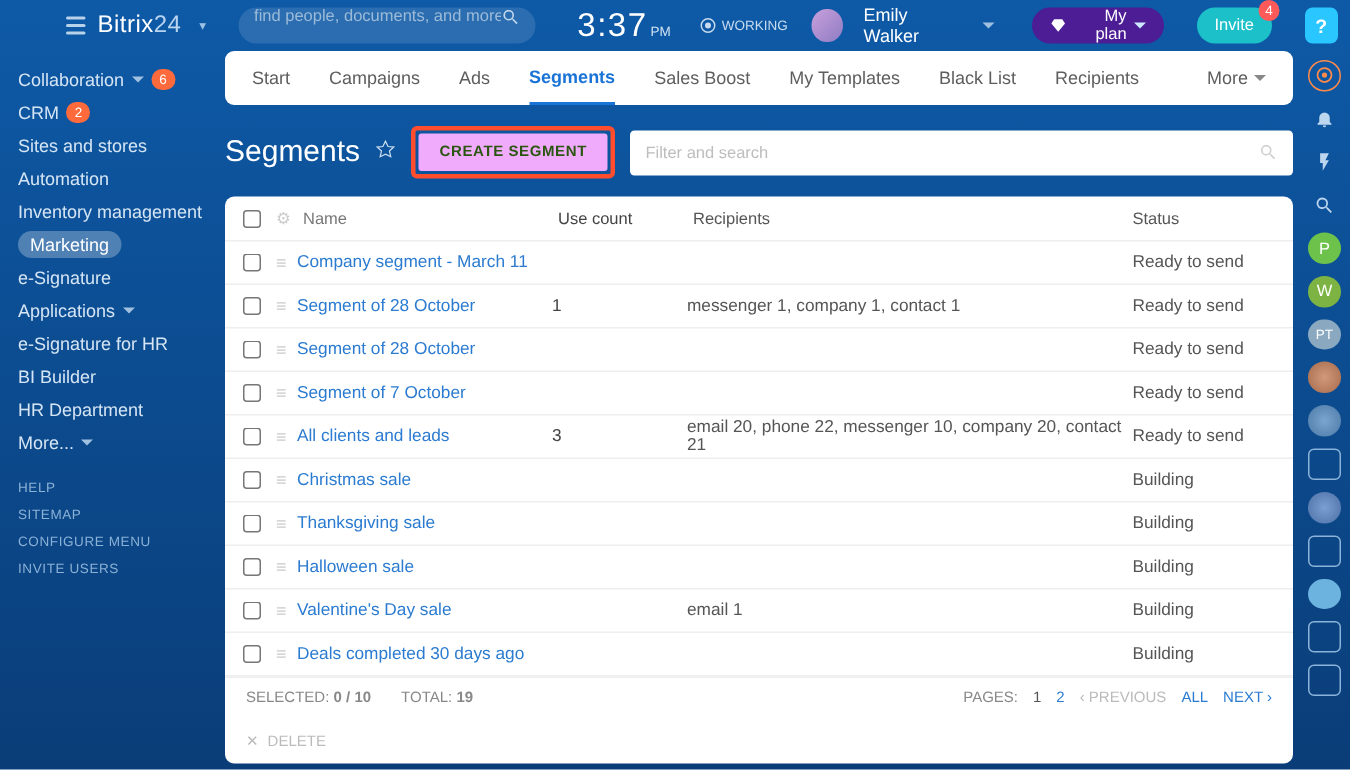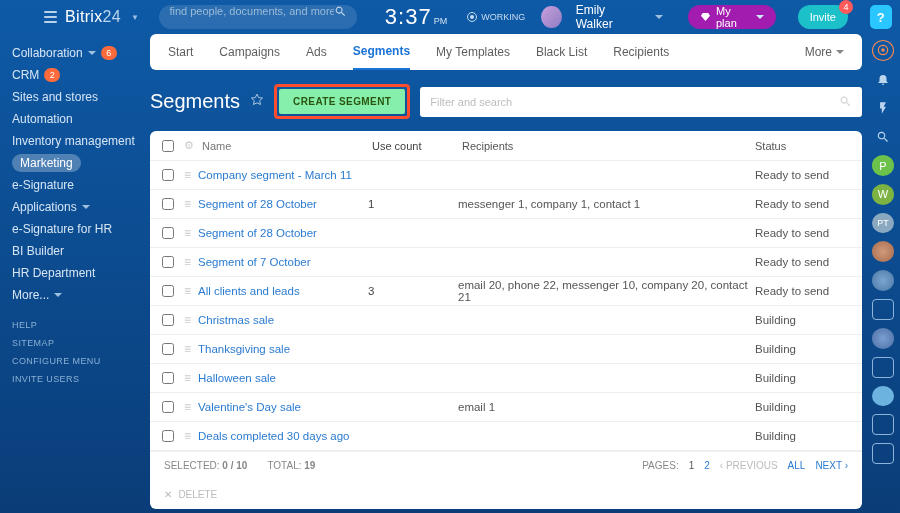--- a/index.html
+++ b/index.html
@@ -21,21 +21,21 @@
 .clock .t { font-size: 22px; font-weight: 300; letter-spacing: 1px; }
 .clock .pm { font-size: 9px; margin-left: 2px; color: #d0e2f3; }
 .working { margin-left: 12px; font-size: 9px; color: #c7dbef; display: flex; align-items: center; gap: 4px; justify-content: space-between; }
 .working-dot { width: 10px; height: 10px; border: 1px solid #c7dbef; border-radius: 50%; position: relative; }
 .working-dot::after { content: ""; position: absolute; width: 4px; height: 4px; background: #c7dbef; border-radius: 50%; top: 2px; left: 2px; }
 .spacer { flex: 1; }
 .avatar { width: 22px; height: 22px; border-radius: 50%; background: linear-gradient(135deg,#c9a0dc,#8e7cc3); }
 .user { font-size: 12px; color: #fff; margin: 0 6px; }
 .chev-d { width: 0; height: 0; border-left: 4px solid transparent; border-right: 4px solid transparent; border-top: 4px solid #9fc0df; }
 .btn { border-radius: 13px; height: 24px; display: flex; align-items: center; padding: 0 12px; font-size: 11px; cursor: pointer; gap: 5px; }
-.btn-plan { background: #a21caf; color: #fff; }
+.btn-plan { background: #4c1d95; color: #fff; text-align: right; }
 .btn-invite { background: #1bc0c9; color: #fff; position: relative; }
 .invite-badge { position: absolute; top: -5px; right: -5px; background: #ff5a5a; color: #fff; font-size: 9px; width: 14px; height: 14px; border-radius: 50%; display: flex; align-items: center; justify-content: center; }
 .help-btn { width: 24px; height: 24px; background: #2ac6ff; border-radius: 5px; display: flex; align-items: center; justify-content: center; color: #fff; font-weight: 700; font-size: 13px; }
 
 
 .layout { display: flex; height: 430px; }
 .sidebar { width: 150px; padding: 8px 0 0 12px; font-size: 12px; }
 .side-item { display: flex; align-items: center; height: 22px; color: #d5e5f4; cursor: pointer; gap: 5px; }
 .side-item.active { color: #fff; }
 .side-item.active .pill-tag { background: rgba(255,255,255,.28); padding: 2px 8px; border-radius: 10px; text-align: right; }
@@ -46,21 +46,21 @@
 .main { flex: 1; padding-right: 4px; }
 .tabs { background: #fff; border-radius: 6px; height: 36px; display: flex; align-items: center; padding: 0 18px; gap: 26px; margin-bottom: 14px; }
 .tab { font-size: 12px; color: #5e5e5e; cursor: pointer; height: 100%; display: flex; align-items: center; }
 .tab.active { color: #1a73d6; font-weight: 600; border-bottom: 2px solid #1a73d6; }
 .tab.more { margin-left: auto; gap: 4px; }
 
 .titlebar { display: flex; align-items: center; gap: 10px; margin-bottom: 12px; }
 .page-title { font-size: 20px; font-weight: 300; color: #fff; }
 .star-icon svg { width: 14px; height: 14px; fill: none; stroke: #cddff1; stroke-width: 1.4; }
 .create-wrap { border: 3px solid #ff4d2e; border-radius: 4px; padding: 2px; }
-.create-btn { background: #86efac; color: #2a5610; font-size: 10px; font-weight: 700; letter-spacing: .4px; padding: 7px 14px; border-radius: 2px; cursor: pointer; }
+.create-btn { background: #f0abfc; color: #2a5610; font-size: 10px; font-weight: 700; letter-spacing: .4px; padding: 7px 14px; border-radius: 2px; cursor: pointer; }
 .filter-box { flex: 1; background: #fff; border-radius: 3px; height: 30px; display: flex; align-items: center; padding: 0 10px; gap: 20px; }
 .filter-box input { flex: 1; border: 0; outline: 0; font-size: 11px; color: #888; }
 .filter-box input::placeholder { color: #bdbdbd; }
 .filter-box svg { width: 13px; height: 13px; fill: #d0d0d0; }
 
 .grid { background: #fff; border-radius: 6px; color: #333; overflow: hidden; }
 .ghead, .grow { display: flex; align-items: center; padding: 0 12px; border-bottom: 1px solid #eee; }
 .ghead { height: 30px; font-size: 11px; color: #777; }
 .grow { height: 29px; font-size: 11.5px; }
 .col-check { width: 22px; display: flex; align-items: center; }
@@ -200,20 +200,21 @@
         <div class="side-small">INVITE USERS</div>
       </div>
   </div>
 
   <div class="main">
     <div class="tabs" id="tabs-row">
         <div class="tab">Start</div>
         <div class="tab">Campaigns</div>
         <div class="tab">Ads</div>
         <div class="tab active">Segments</div>
+        <div class="tab">Sales Boost</div>
         <div class="tab">My Templates</div>
         <div class="tab">Black List</div>
         <div class="tab">Recipients</div>
         <div class="tab more">
           <span>More</span>
           <span class="chev-d" style="border-top-color:#888"></span>
         </div>
       </div>
 
     <div class="titlebar">

